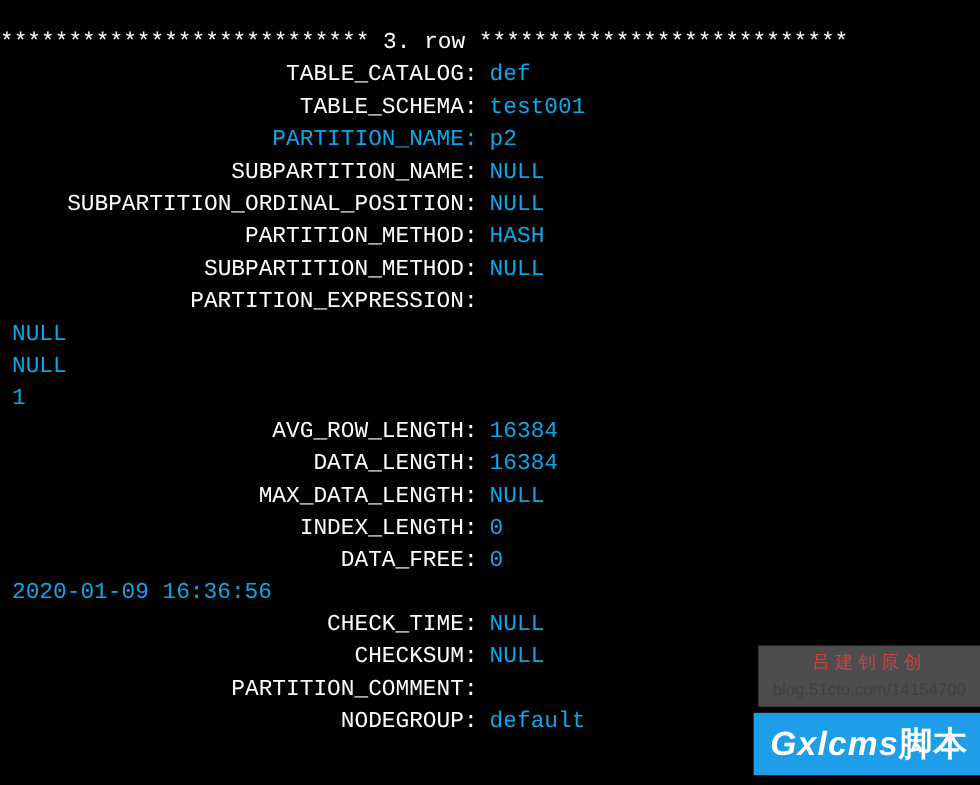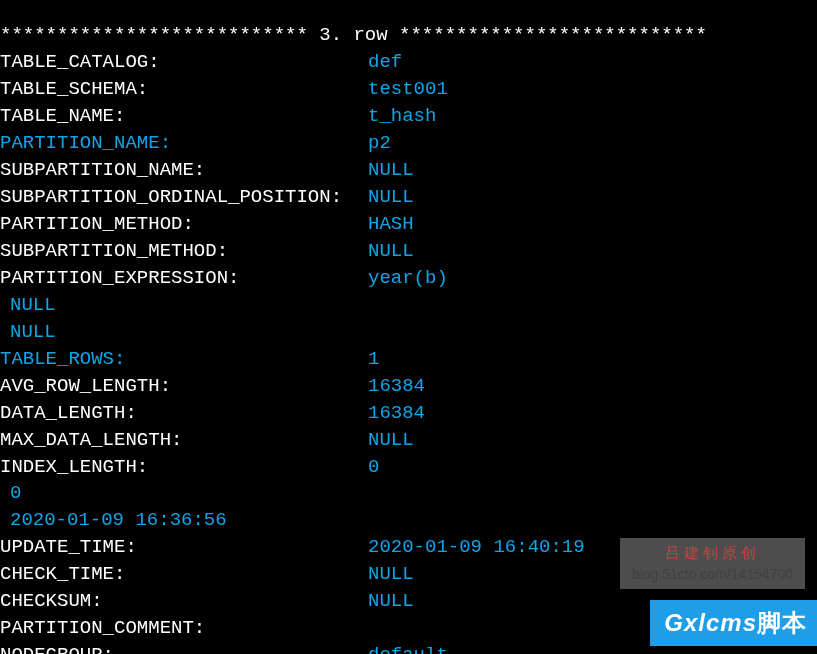--- a/index.html
+++ b/index.html
@@ -23,33 +23,34 @@
       white-space: pre;
       color: #ffffff;
       margin-top: 20px;
     }
     .field-row {
       display: flex;
       white-space: pre;
     }
     .field-key {
       width: 358px;
-      text-align: left;
+      text-align: right;
       color: #ffffff;
+      margin-left: 40px;
     }
     .field-key.highlight {
       color: #0ea5e9;
     }
     .field-value {
       padding-left: 10px;
       color: #0ea5e9;
     }
     .watermark-box {
       position: absolute;
-      right: 12px;
+      right: 0;
       bottom: 65px;
       background: rgba(220, 220, 220, 0.35);
       padding: 4px 12px;
       text-align: center;
       font-family: sans-serif;
       font-size: 15px;
       line-height: 1.5;
     }
     .watermark-line1 {
       color: #d04040;
@@ -61,54 +62,52 @@
     }
     .logo-overlay {
       position: absolute;
       right: 0;
       bottom: 8px;
       background: #1e9de8;
       color: #ffffff;
       font-family: Arial, sans-serif;
       font-weight: bold;
       font-style: italic;
-      font-size: 24px;
+      font-size: 28px;
       padding: 6px 10px 6px 14px;
       letter-spacing: 1px;
     }
     .logo-overlay .cn {
       font-style: normal;
       font-weight: bold;
     }
   </style>
 </head>
 <body>
 
 <div class="terminal">
   <div class="row-separator">*************************** 3. row ***************************</div>
   <div id="fields-container">
       <div class="field-row"><span class="field-key">TABLE_CATALOG:</span><span class="field-value">def</span></div>
       <div class="field-row"><span class="field-key">TABLE_SCHEMA:</span><span class="field-value">test001</span></div>
-      <div class="field-row"><span class="field-key">TABLE_NAME:</span><span class="field-value">t_hash</span></div>
       <div class="field-row"><span class="field-key highlight">PARTITION_NAME:</span><span class="field-value">p2</span></div>
       <div class="field-row"><span class="field-key">SUBPARTITION_NAME:</span><span class="field-value">NULL</span></div>
       <div class="field-row"><span class="field-key">SUBPARTITION_ORDINAL_POSITION:</span><span class="field-value">NULL</span></div>
       <div class="field-row"><span class="field-key">PARTITION_METHOD:</span><span class="field-value">HASH</span></div>
       <div class="field-row"><span class="field-key">SUBPARTITION_METHOD:</span><span class="field-value">NULL</span></div>
-      <div class="field-row"><span class="field-key">PARTITION_EXPRESSION:</span><span class="field-value">year(b)</span></div>
+      <div class="field-row"><span class="field-key">PARTITION_EXPRESSION:</span></div>
       <div class="field-row"><span class="field-value">NULL</span></div>
       <div class="field-row"><span class="field-value">NULL</span></div>
-      <div class="field-row"><span class="field-key highlight">TABLE_ROWS:</span><span class="field-value">1</span></div>
+      <div class="field-row"><span class="field-value">1</span></div>
       <div class="field-row"><span class="field-key">AVG_ROW_LENGTH:</span><span class="field-value">16384</span></div>
       <div class="field-row"><span class="field-key">DATA_LENGTH:</span><span class="field-value">16384</span></div>
       <div class="field-row"><span class="field-key">MAX_DATA_LENGTH:</span><span class="field-value">NULL</span></div>
       <div class="field-row"><span class="field-key">INDEX_LENGTH:</span><span class="field-value">0</span></div>
-      <div class="field-row"><span class="field-value">0</span></div>
+      <div class="field-row"><span class="field-key">DATA_FREE:</span><span class="field-value">0</span></div>
       <div class="field-row"><span class="field-value">2020-01-09 16:36:56</span></div>
-      <div class="field-row"><span class="field-key">UPDATE_TIME:</span><span class="field-value">2020-01-09 16:40:19</span></div>
       <div class="field-row"><span class="field-key">CHECK_TIME:</span><span class="field-value">NULL</span></div>
       <div class="field-row"><span class="field-key">CHECKSUM:</span><span class="field-value">NULL</span></div>
       <div class="field-row"><span class="field-key">PARTITION_COMMENT:</span><span class="field-value"></span></div>
       <div class="field-row"><span class="field-key">NODEGROUP:</span><span class="field-value">default</span></div>
     </div>
 </div>
 
 <div class="watermark-box">
   <div class="watermark-line1">吕建钊原创</div>
   <div class="watermark-line2">blog.51cto.com/14154700</div>

